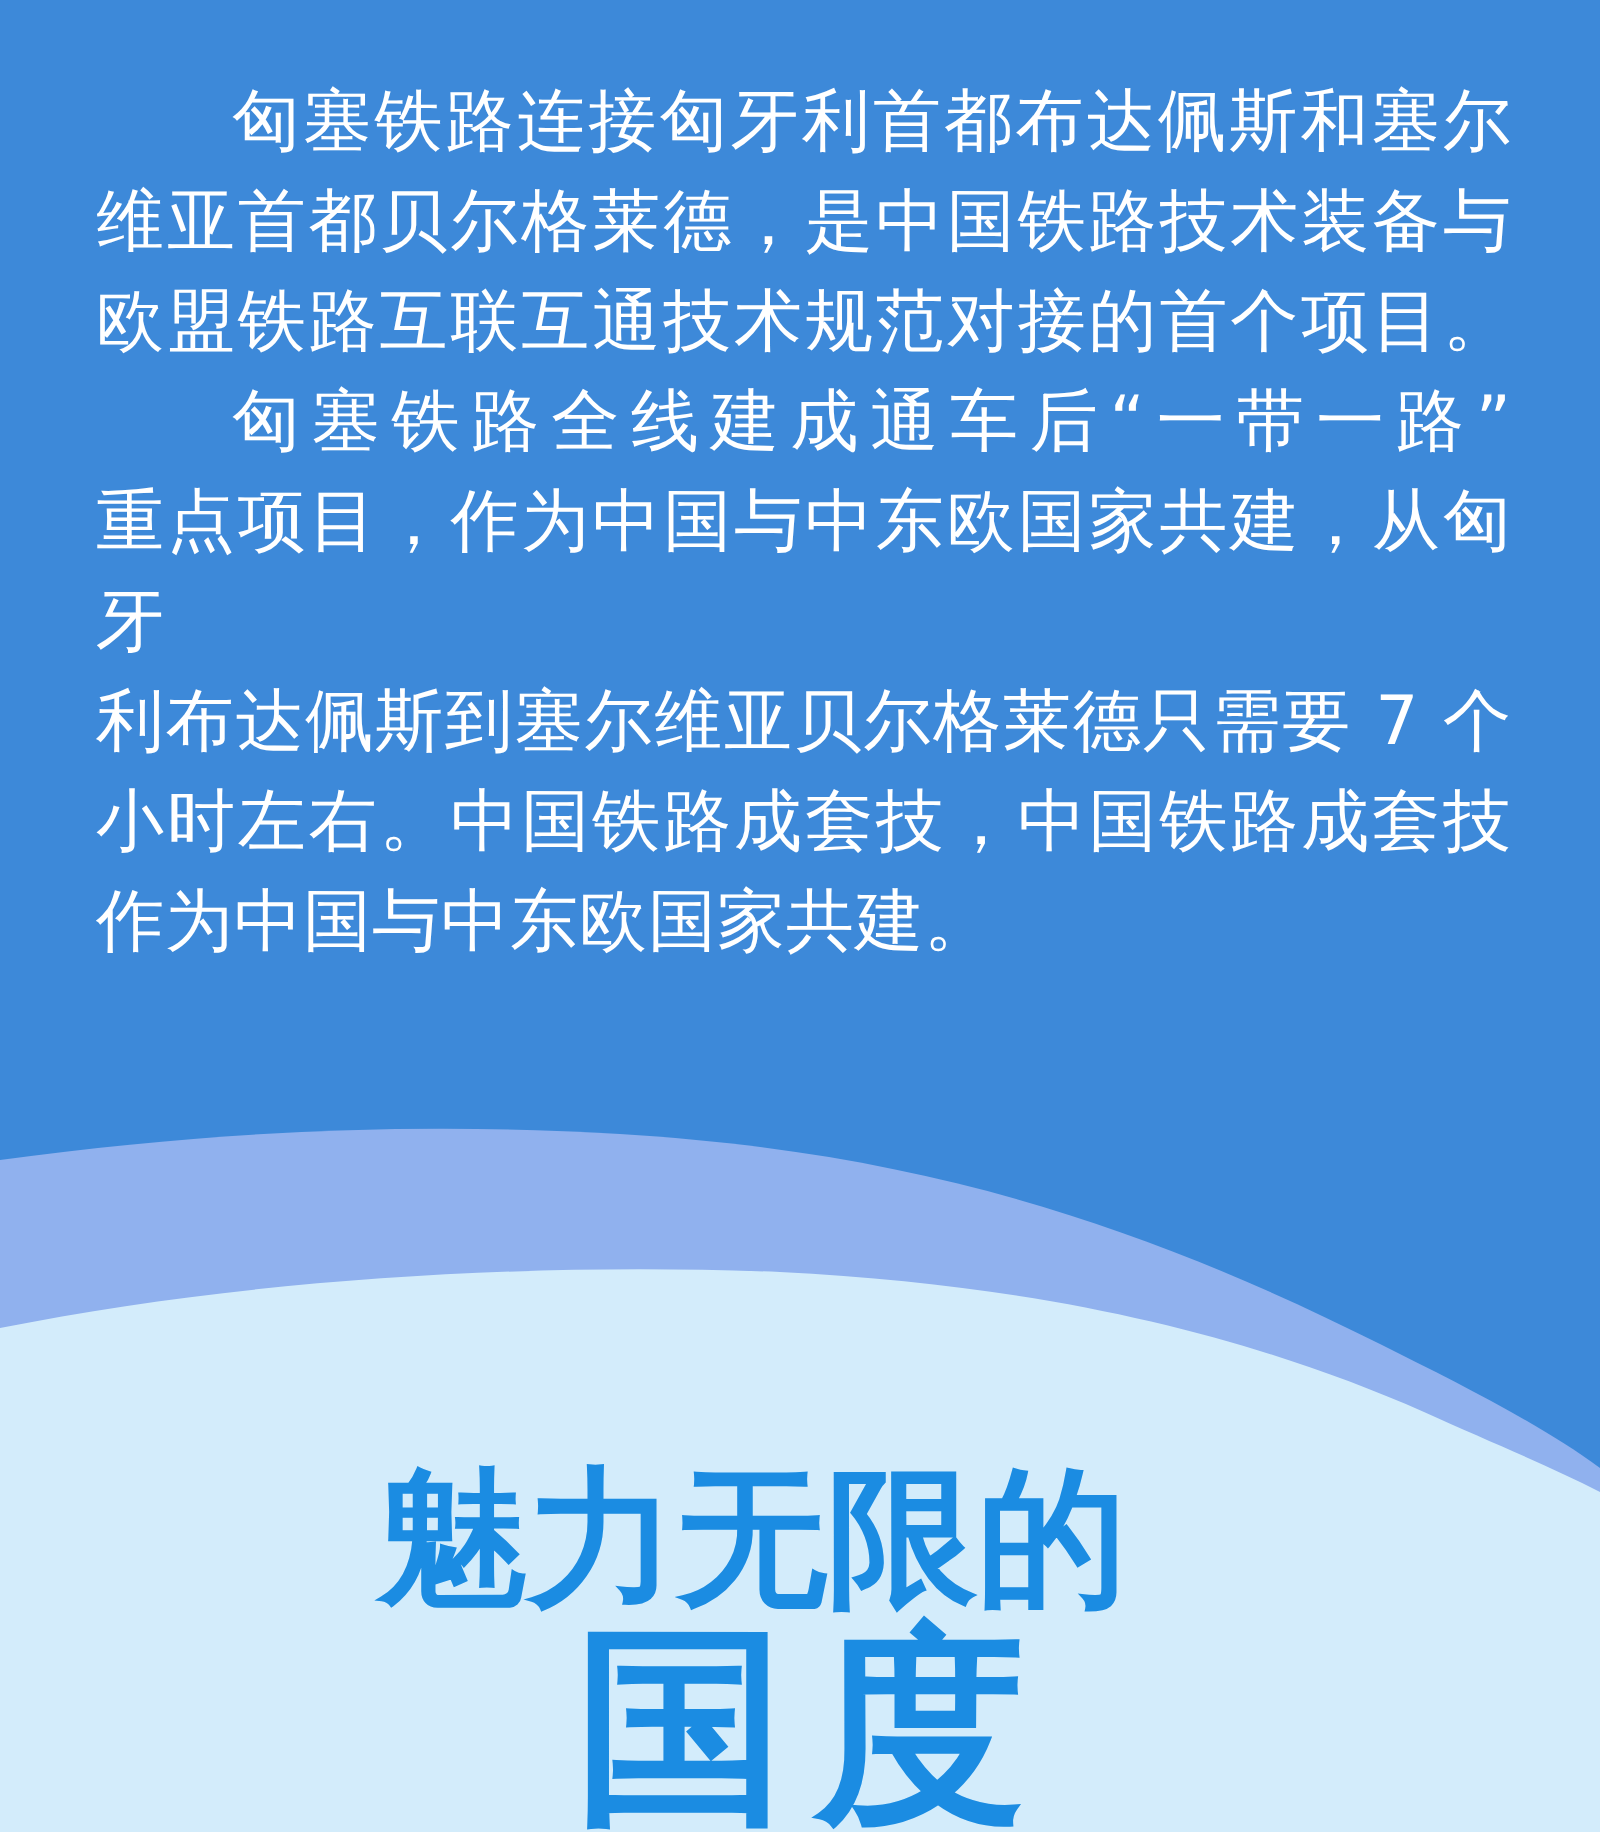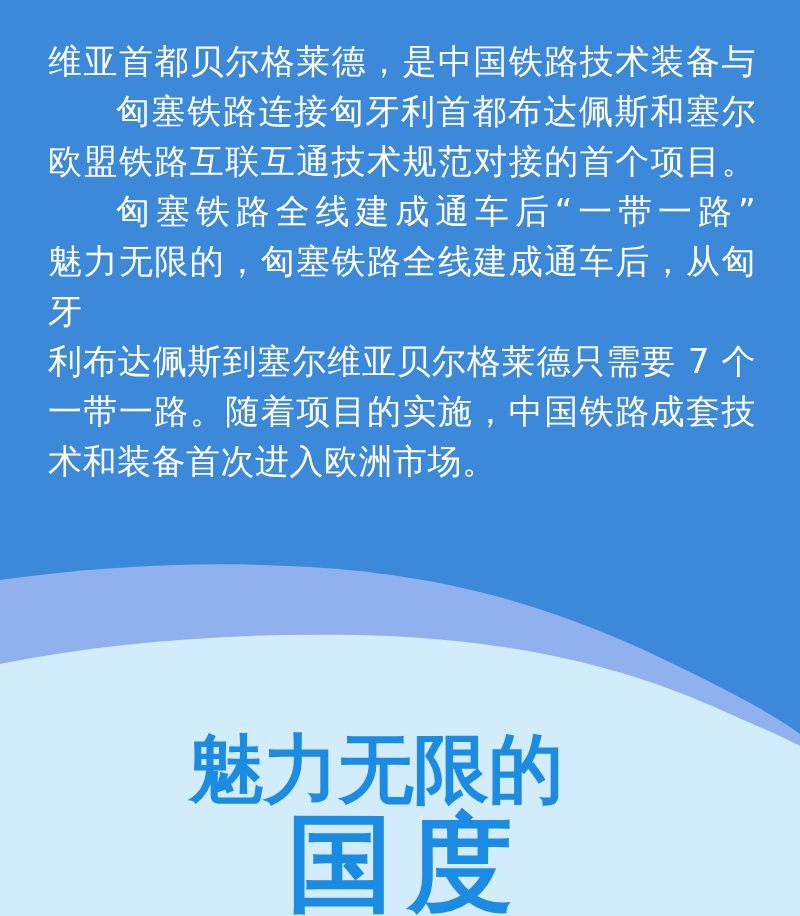--- a/index.html
+++ b/index.html
@@ -69,26 +69,26 @@
 <body>
 
 <div class="page">
 
   <svg class="curves" viewBox="0 0 800 916" preserveAspectRatio="none" aria-hidden="true">
     <path d="M0,580 C110,565 210,561 310,567 C460,576 570,612 690,672 C730,692 770,712 800,734 L800,916 L0,916 Z" fill="#90b1ee"></path>
     <path d="M0,664 C120,640 260,631 390,636 C530,643 630,670 712,706 C745,721 775,733 800,746 L800,916 L0,916 Z" fill="#d3ecfb"></path>
   </svg>
 
   <div class="article">
+    <div class="jline indent">匈塞铁路连接匈牙利首都布达佩斯和塞尔</div>
     <div class="jline">维亚首都贝尔格莱德，是中国铁路技术装备与</div>
-    <div class="jline indent">匈塞铁路连接匈牙利首都布达佩斯和塞尔</div>
     <div class="jline">欧盟铁路互联互通技术规范对接的首个项目。</div>
     <div class="jline indent">匈塞铁路全线建成通车后“一带一路”</div>
-    <div class="jline">魅力无限的，匈塞铁路全线建成通车后，从匈牙</div>
+    <div class="jline">重点项目，作为中国与中东欧国家共建，从匈牙</div>
     <div class="jline">利布达佩斯到塞尔维亚贝尔格莱德只需要 7 个</div>
-    <div class="jline">一带一路。随着项目的实施，中国铁路成套技</div>
-    <div class="plain">术和装备首次进入欧洲市场。</div>
+    <div class="jline">小时左右。中国铁路成套技，中国铁路成套技</div>
+    <div class="plain">作为中国与中东欧国家共建。</div>
   </div>
 
   <div class="banner-title-1">魅力无限的</div>
   <div class="banner-title-2">国度</div>
 
 </div>
 
 </body></html>

